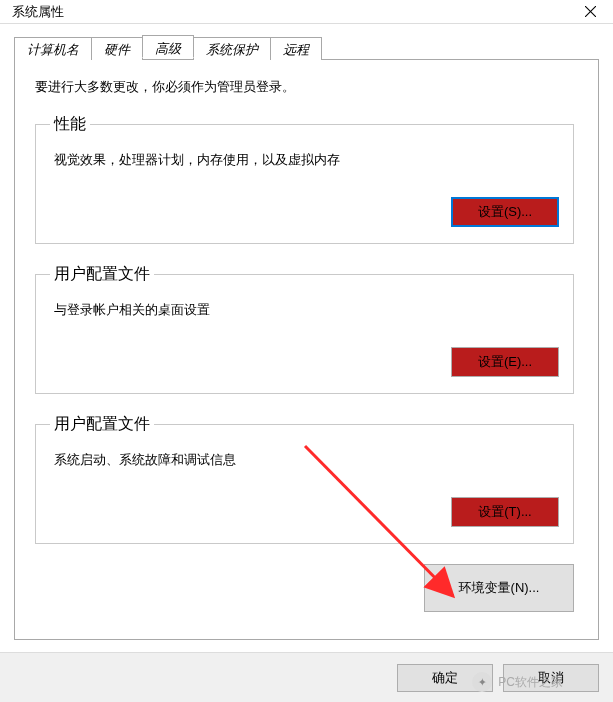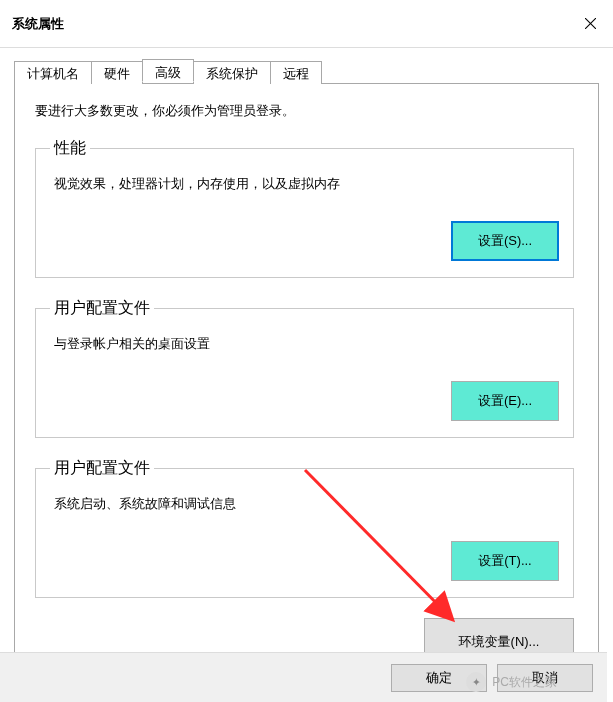--- a/index.html
+++ b/index.html
@@ -10,24 +10,23 @@
     background: #fff;
     width: 613px;
     height: 702px;
     position: relative;
     color: #000;
   }
   .titlebar {
     display: flex;
     align-items: center;
     justify-content: space-between;
-    height: 48px;
+    height: 24px;
     border-bottom: 1px solid #ddd;
     padding-left: 12px;
-    font-weight: bold;
   }
   .close-btn {
     width: 46px;
     height: 36px;
     display: flex;
     align-items: center;
     justify-content: center;
     cursor: pointer;
   }
   .close-btn svg { width: 11px; height: 11px; }
@@ -41,20 +40,21 @@
   .tab {
     padding: 3px 12px 2px 12px;
     border: 1px solid #a8a8a8;
     border-bottom: none;
     background: #fff;
     margin-right: -1px;
     font-size: 13px;
     position: relative;
     top: 1px;
     cursor: pointer;
+    font-style: italic;
   }
   .tab.active {
     background: #fff;
     border-bottom: 1px solid #fff;
     top: -1px;
     padding-top: 4px;
     padding-bottom: 15px;
     z-index: 2;
   }
   .tab-panel {
@@ -78,22 +78,22 @@
   .group-desc {
     font-size: 13px;
     margin: 6px 0 28px 4px;
   }
   .btn-row {
     display: flex;
     justify-content: flex-end;
   }
   button.win-btn {
     min-width: 108px;
-    height: 40px;
-    background: #5eead4;
+    height: 30px;
+    background: #b91c1c;
     border: 1px solid #adadad;
     font-family: inherit;
     font-size: 13px;
     cursor: pointer;
     padding: 0 14px;
   }
   button.win-btn.focused {
     border: 2px solid #0078d7;
     padding: 0 13px;
   }
@@ -108,21 +108,21 @@
     background: #e1e1e1;
     border: 1px solid #adadad;
     font-family: inherit;
     font-size: 13px;
     cursor: pointer;
   }
   .bottombar {
     position: absolute;
     bottom: 0;
     left: 0;
-    right: 6px;
+    right: 0;
     height: 50px;
     border-top: 1px solid #ddd;
     display: flex;
     align-items: center;
     justify-content: flex-end;
     padding-right: 14px;
     gap: 10px;
     background: #f0f0f0;
   }
   .bottombar button {

